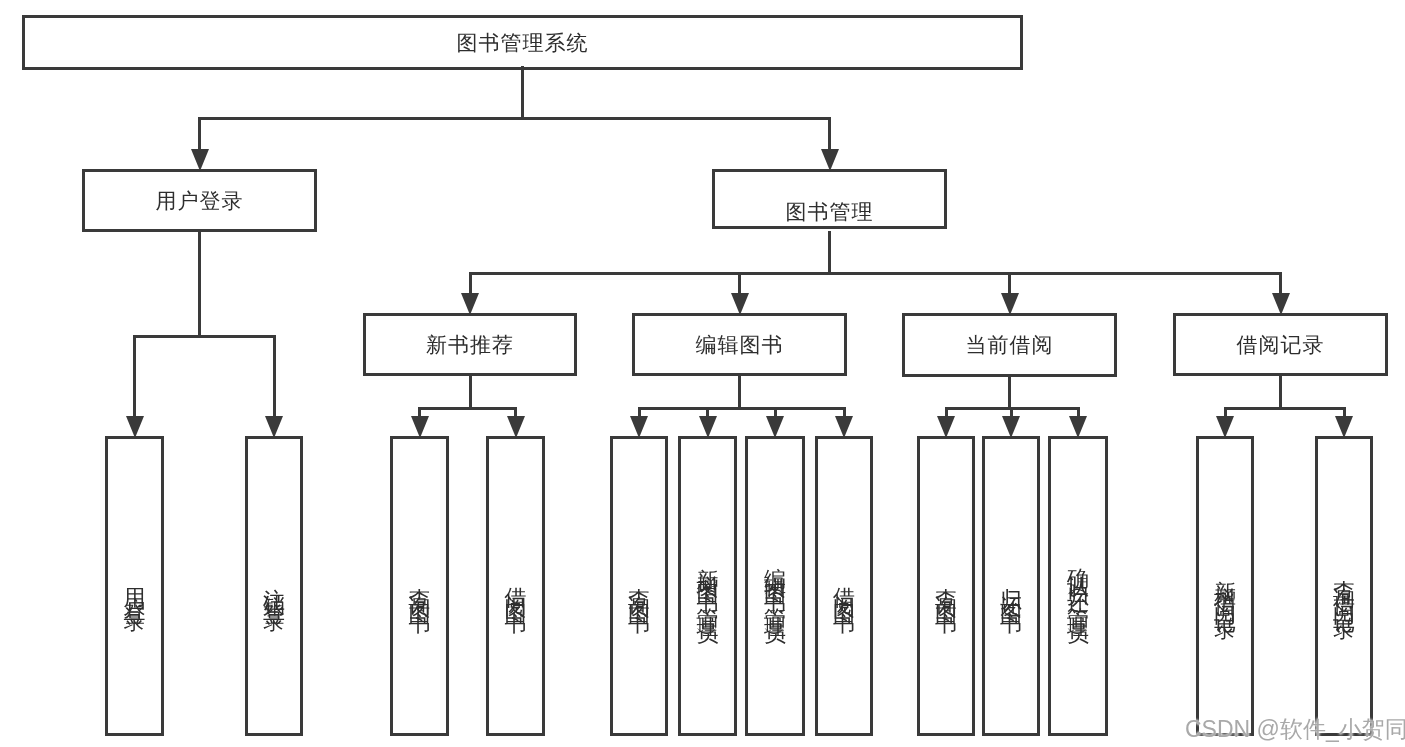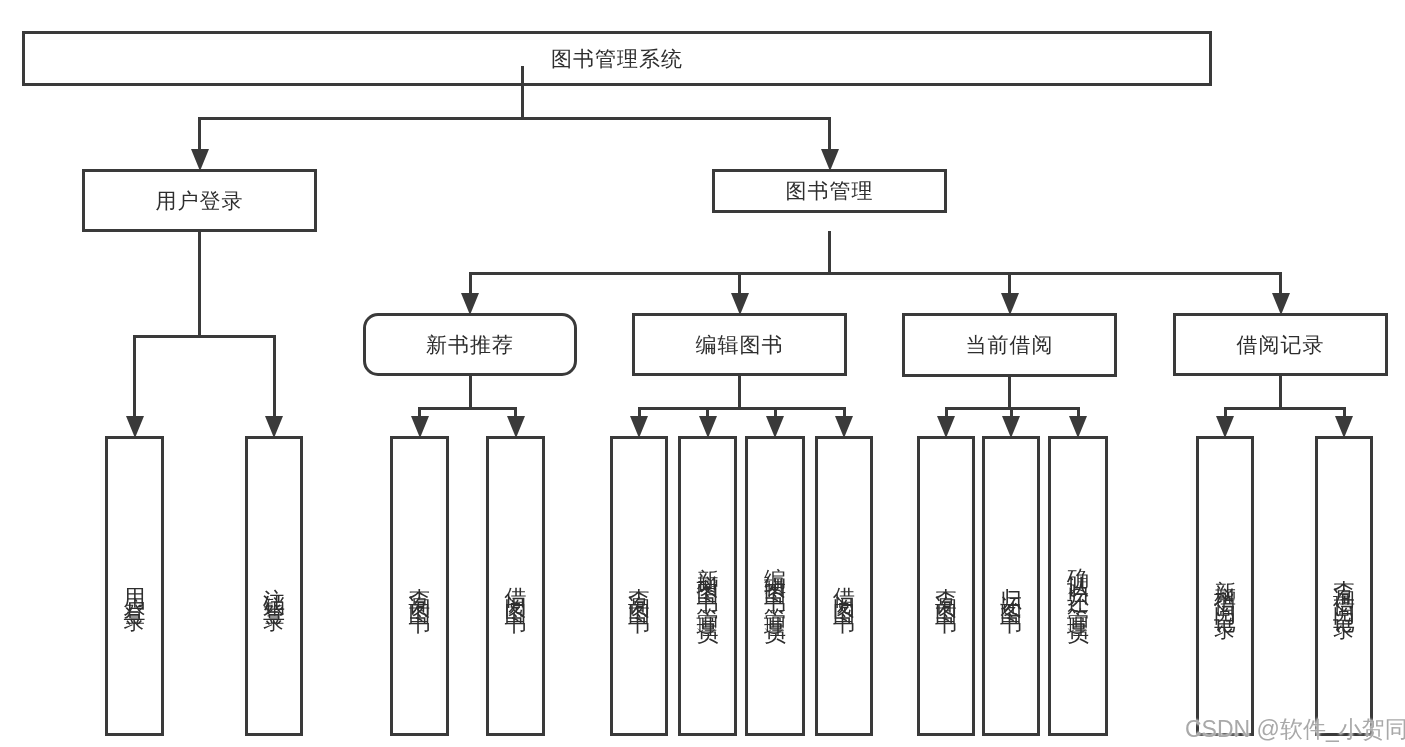--- a/index.html
+++ b/index.html
@@ -52,36 +52,36 @@
     text-shadow: 0 0 3px #fff, 0 0 3px #fff;
     white-space: nowrap;
     z-index: 6;
   }
 </style>
 </head>
 <body>
 
 <div class="canvas">
   <div id="nodes-layer">
-      <div class="node h" style="left: 22px; top: 31px; width: 1190px; height: 55px;">
+      <div class="node h" style="left: 22px; top: 15px; width: 1001px; height: 55px;">
         <span>图书管理系统</span>
       </div>
       <div class="node h" style="left: 82px; top: 169px; width: 235px; height: 63px;">
         <span>用户登录</span>
       </div>
       <div class="node v" style="left: 105px; top: 436px; width: 59px; height: 300px;">
         <span>用户登录</span>
       </div>
       <div class="node v" style="left: 245px; top: 436px; width: 58px; height: 300px;">
         <span>注销登录</span>
       </div>
-      <div class="node h" style="left: 712px; top: 169px; width: 235px; height: 44px;">
+      <div class="node h" style="left: 712px; top: 169px; width: 235px; height: 60px; align-items: flex-end;">
         <span>图书管理</span>
       </div>
-      <div class="node h" style="left: 363px; top: 313px; width: 214px; height: 63px; border-radius: 15px;">
+      <div class="node h" style="left: 363px; top: 313px; width: 214px; height: 63px;">
         <span>新书推荐</span>
       </div>
       <div class="node v" style="left: 390px; top: 436px; width: 59px; height: 300px;">
         <span>查询图书</span>
       </div>
       <div class="node v" style="left: 486px; top: 436px; width: 59px; height: 300px;">
         <span>借阅图书</span>
       </div>
       <div class="node h" style="left: 632px; top: 313px; width: 215px; height: 63px;">
         <span>编辑图书</span>

